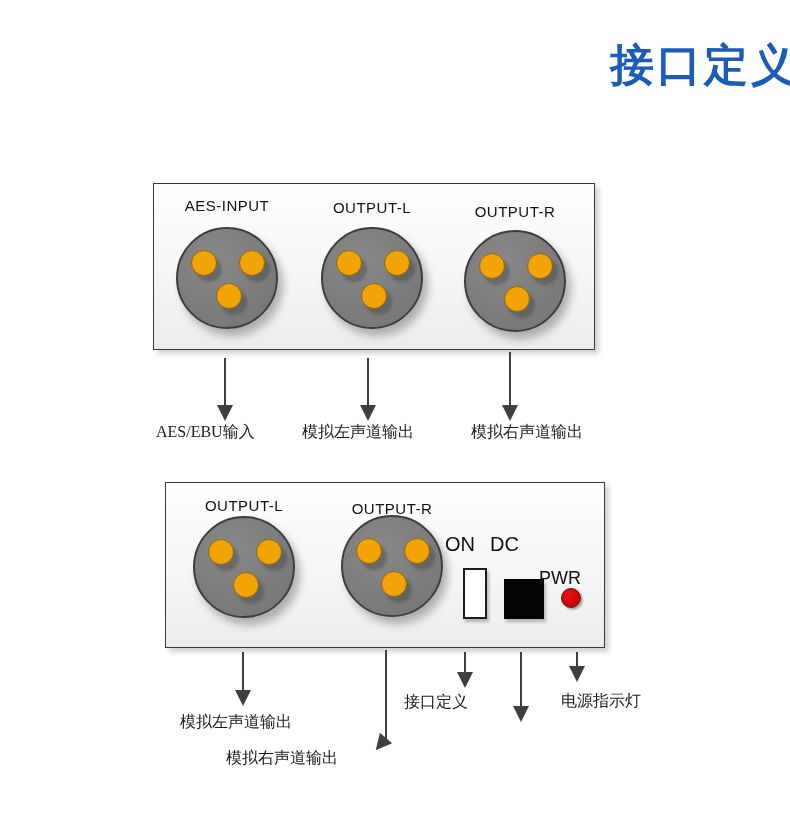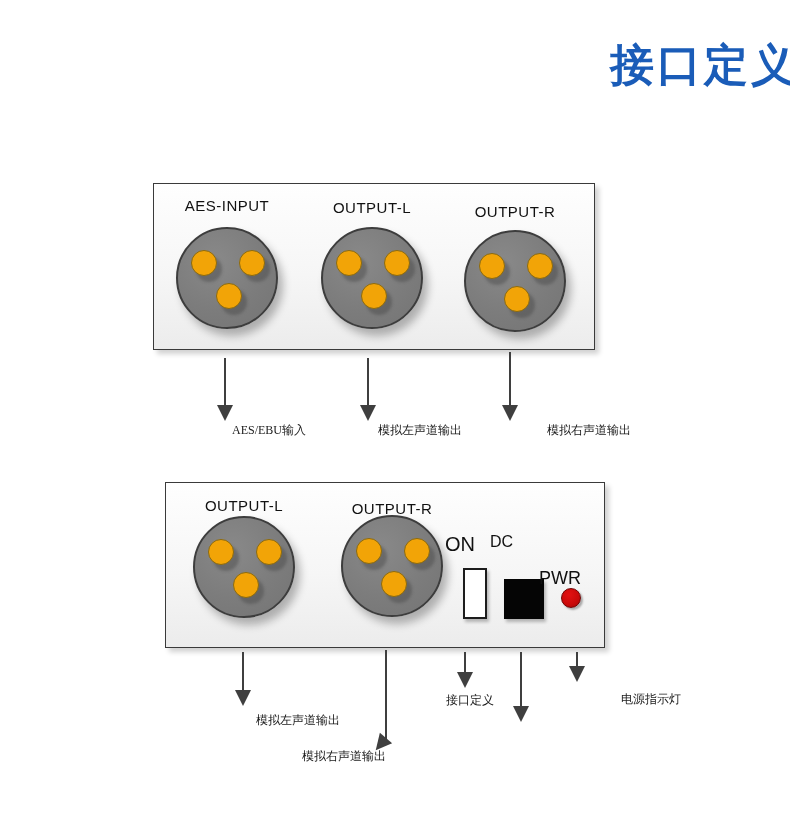--- a/index.html
+++ b/index.html
@@ -51,21 +51,21 @@
     border-top:16px solid #3F3F3F;
   }
   .line-plain { position:absolute; width:2px; background:#3F3F3F; }
   .diag-head {
     position:absolute; top:100%; left:-7px; margin-top:-4px; width:0; height:0;
     border-left:8px solid transparent; border-right:8px solid transparent;
     border-top:16px solid #3F3F3F;
     transform:rotate(40deg); transform-origin:50% 0;
   }
   .callout {
-    position:absolute; text-align:right; font-size:12px; color:#1a1a1a;
+    position:absolute; text-align:left; font-size:16px; color:#1a1a1a;
     font-family:"Liberation Serif", serif; white-space:nowrap;
   }
   .hw-label { position:absolute; color:#111; }
   .switch-rect {
     position:absolute; width:24px; height:51px; background:#ffffff;
     border:2px solid #1c1c1c; box-shadow:2px 3px 3px rgba(0,0,0,0.25);
   }
   .dc-rect {
     position:absolute; width:40px; height:40px; background:#050505;
     box-shadow:2px 3px 3px rgba(0,0,0,0.25);
@@ -129,21 +129,21 @@
     <div class="conn-label" style="left:156px; top:17px; width:140px;">OUTPUT-R</div>
     <div class="xlr" style="left:175px; top:32px;">
       <span class="pin pin-tl"></span>
       <span class="pin pin-tr"></span>
       <span class="pin pin-b"></span>
     </div>
 
     <div class="hw-label" style="left:279px; top:50px; width:60px; font-size:20px;">ON</div>
     <div class="switch-rect" style="left:297px; top:85px;"></div>
 
-    <div class="hw-label" style="left:324px; top:50px; width:60px; font-size:16px;">DC</div>
+    <div class="hw-label" style="left:324px; top:50px; width:60px; font-size:20px;">DC</div>
     <div class="dc-rect" style="left:338px; top:96px;"></div>
 
     <div class="hw-label" style="left:373px; top:85px; width:60px; font-size:18px;">PWR</div>
     <div class="pwr-led" style="left:395px; top:105px;"></div>
   </div>
 
   <div class="arrow" style="left:242px; top:652px; height:38px;"></div>
   <div class="line-plain" style="left:385px; top:650px; height:92px;">
     <span class="diag-head"></span>
   </div>

